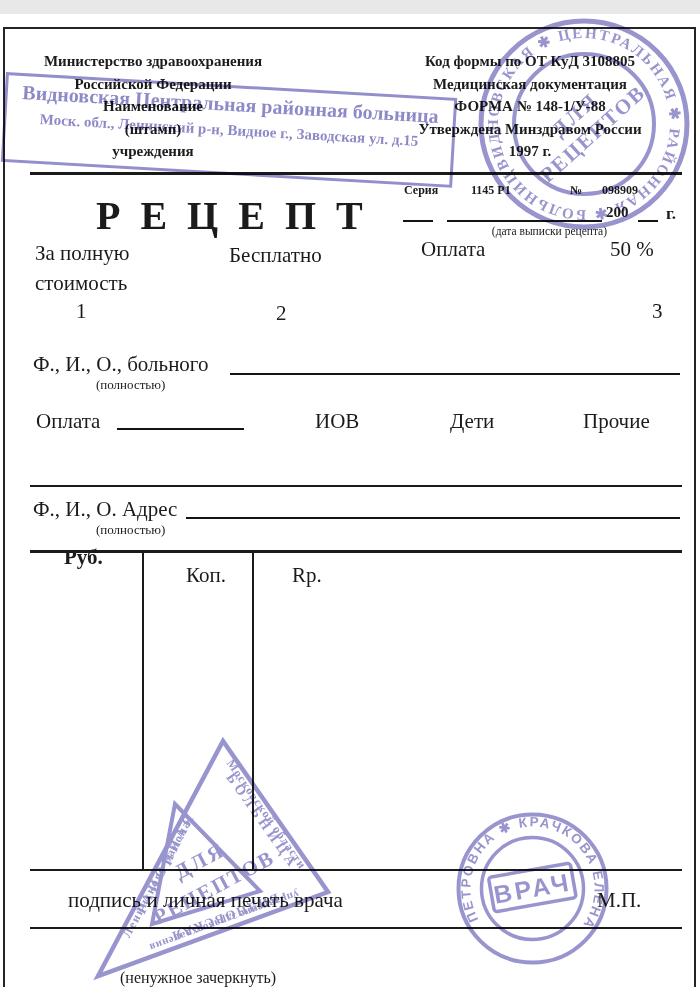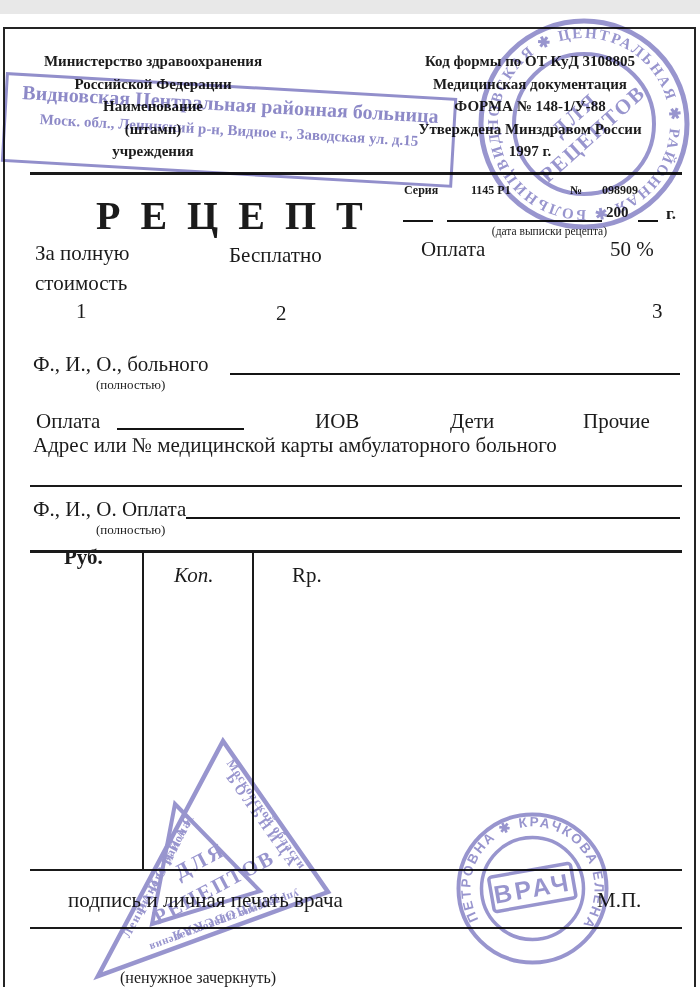--- a/index.html
+++ b/index.html
@@ -78,33 +78,32 @@
 
   <div class="abs lbl" style="left:33px;top:338px;">Ф., И., О., больного</div>
   <div class="blank" style="left:230px;top:359px;width:450px;"></div>
   <div class="abs small" style="left:96px;top:363px;">(полностью)</div>
 
   <div class="abs lbl" style="left:36px;top:395px;">Оплата</div>
   <div class="blank" style="left:117px;top:414px;width:127px;"></div>
   <div class="abs lbl" style="left:315px;top:395px;">ИОВ</div>
   <div class="abs lbl" style="left:450px;top:395px;">Дети</div>
   <div class="abs lbl" style="left:583px;top:395px;">Прочие</div>
-  <div class="abs lbl" style="left:33px;top:419px;">Адрес или № медицинской карты амбулаторного больного</div>
 
   <div class="rule" style="left:30px;top:471px;width:652px;height:2px;"></div>
 
-  <div class="abs lbl" style="left:33px;top:483px;">Ф., И., О. Оплата</div>
+  <div class="abs lbl" style="left:33px;top:483px;">Ф., И., О. Адрес</div>
   <div class="blank" style="left:186px;top:503px;width:494px;"></div>
   <div class="abs small" style="left:96px;top:508px;">(полностью)</div>
 
   <div class="rule" style="left:30px;top:536px;width:652px;height:3px;"></div>
   <div class="rule" style="left:142px;top:536px;width:2px;height:321px;"></div>
   <div class="rule" style="left:252px;top:536px;width:2px;height:321px;"></div>
   <div class="abs lbl" style="left:64px;top:531px;font-weight:bold;">Руб.</div>
-  <div class="abs lbl" style="left:174px;top:549px;font-style:italic;">Коп.</div>
+  <div class="abs lbl" style="left:186px;top:549px;">Коп.</div>
   <div class="abs lbl" style="left:292px;top:549px;">Rp.</div>
   <div class="rule" style="left:30px;top:855px;width:652px;height:2px;"></div>
 
   <div class="abs lbl" style="left:68px;top:874px;text-align:center;">подпись и личная печать врача</div>
   <div class="abs lbl" style="left:597px;top:874px;">М.П.</div>
   <div class="rule" style="left:30px;top:913px;width:652px;height:2px;"></div>
   <div class="abs" style="left:120px;top:955px;font-size:16px;">(ненужное зачеркнуть)</div>
 
   <div class="rect-stamp stamp">
     <div class="l1">Видновская Центральная районная больница</div>

